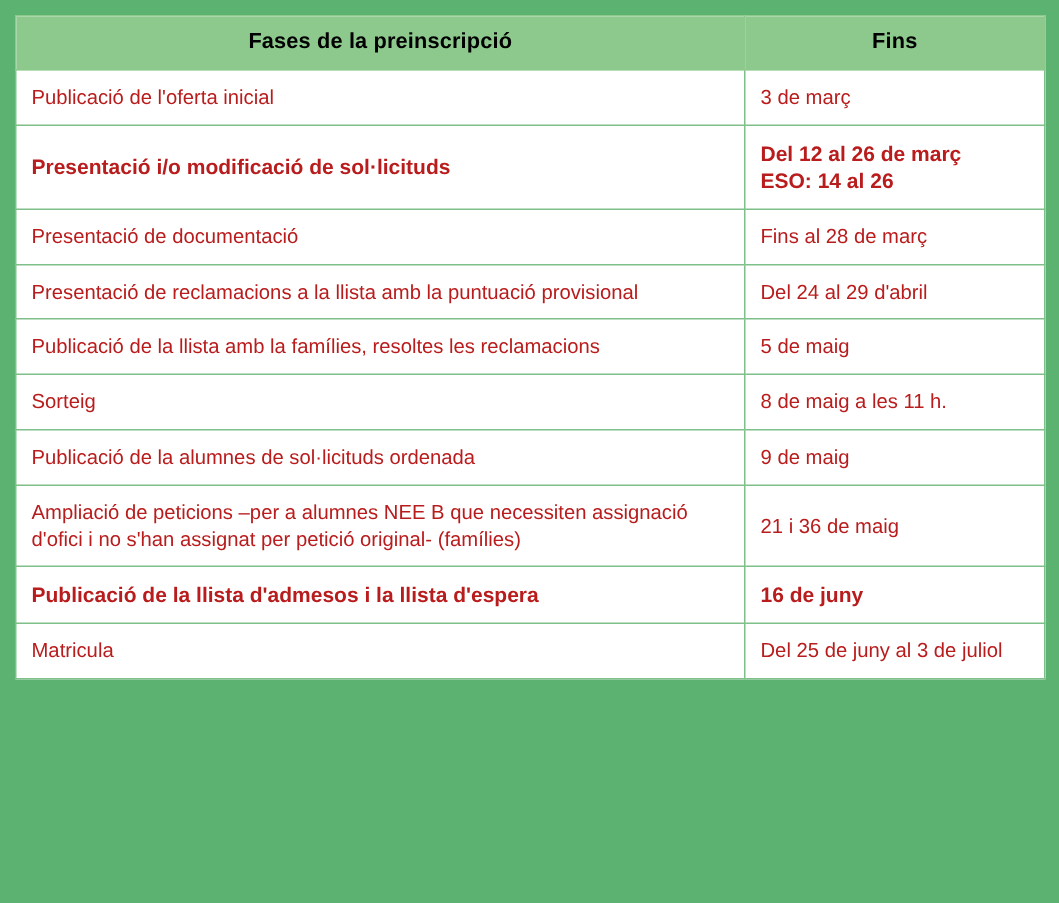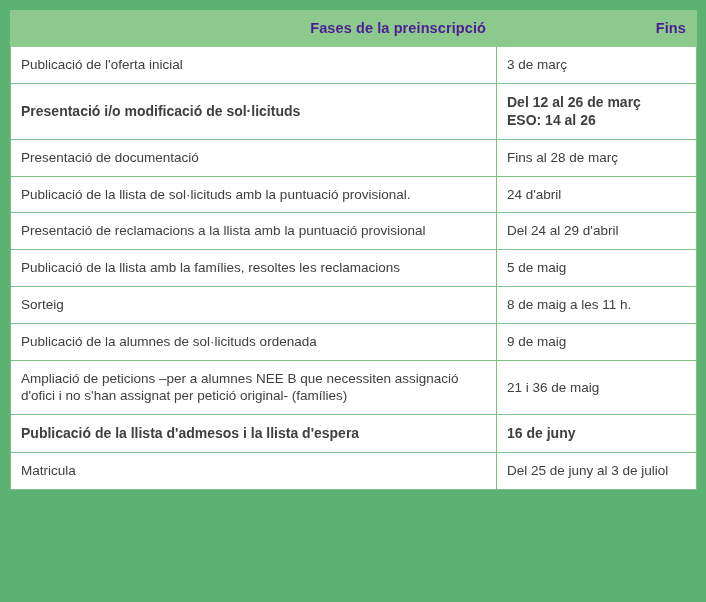--- a/index.html
+++ b/index.html
@@ -24,34 +24,34 @@
     border-collapse: collapse;
     width: 686px;
     table-layout: fixed;
     background: #ffffff;
   }
   table.schedule col.c1 { width: 486px; }
   table.schedule col.c2 { width: 200px; }
 
   table.schedule thead th {
     background: #8dc98d;
-    color: #4c1d95;
-    text-align: right;
+    color: #000000;
+    text-align: center;
     font-size: 14.5px;
     font-weight: bold;
     padding: 9px 10px 10px 10px;
     border: 1px solid #8dc98d;
     vertical-align: middle;
     letter-spacing: 0.1px;
   }
   table.schedule tbody td {
     border: 1px solid #7fc08a;
     padding: 9px 10px 9px 10px;
     font-size: 13.5px;
-    color: #404040;
+    color: #b91c1c;
     vertical-align: middle;
     line-height: 1.32;
     background: #ffffff;
   }
   table.schedule tbody tr.bold td {
     font-weight: bold;
     font-size: 14px;
   }
   .two-line {
     white-space: pre-line;
@@ -80,24 +80,20 @@
       <tr class="bold">
         <td>Presentació i/o modificació de sol·licituds</td>
         <td class="two-line">Del 12 al 26 de març
 ESO: 14 al 26</td>
       </tr>
       <tr>
         <td>Presentació de documentació</td>
         <td class="two-line">Fins al 28 de març</td>
       </tr>
       <tr>
-        <td>Publicació de la llista de sol·licituds amb la puntuació provisional.</td>
-        <td class="two-line">24 d'abril</td>
-      </tr>
-      <tr>
         <td>Presentació de reclamacions a la llista amb la puntuació provisional</td>
         <td class="two-line">Del 24 al 29 d'abril</td>
       </tr>
       <tr>
         <td>Publicació de la llista amb la famílies, resoltes les reclamacions</td>
         <td class="two-line">5 de maig</td>
       </tr>
       <tr>
         <td>Sorteig</td>
         <td class="two-line">8 de maig a les 11 h.</td>

